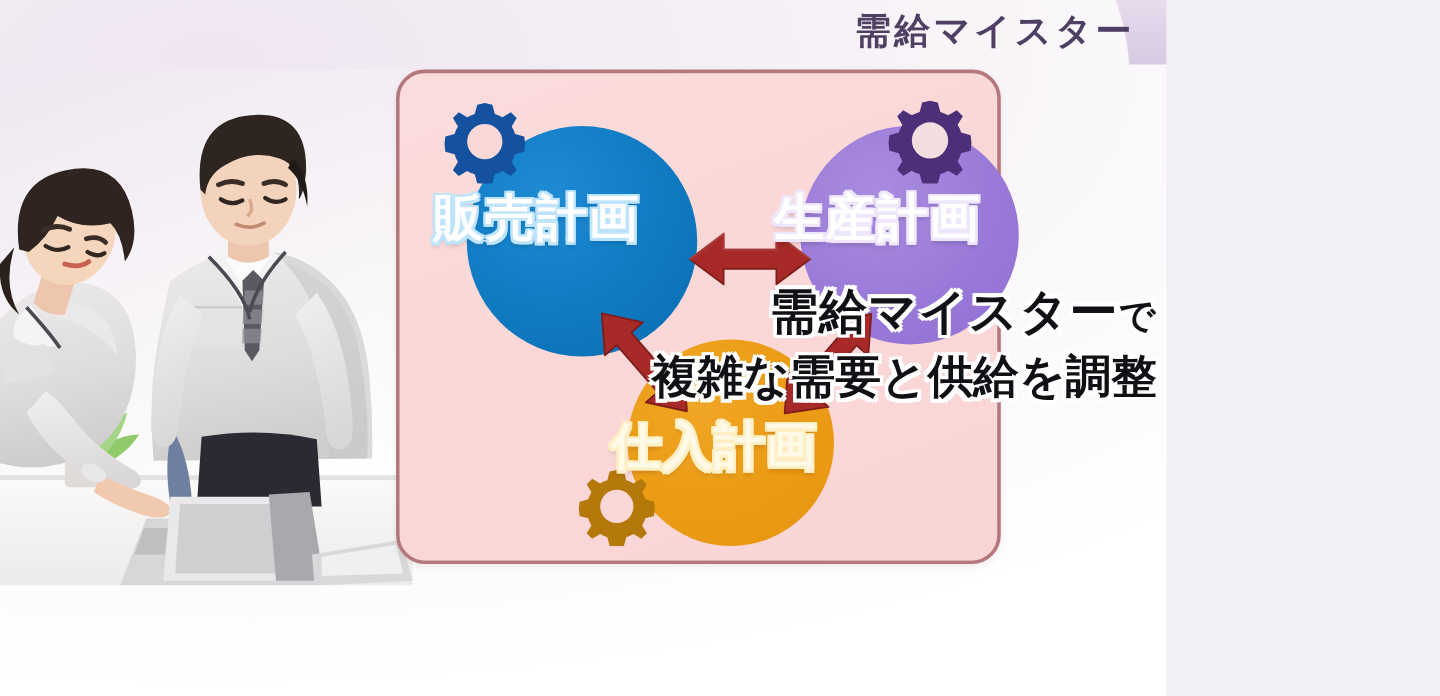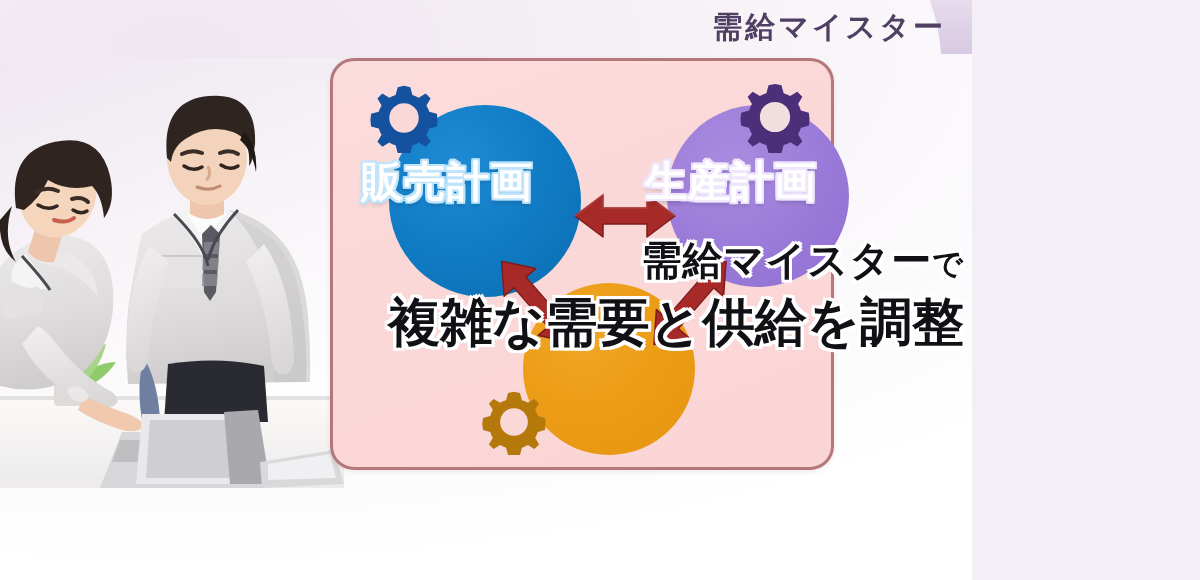--- a/index.html
+++ b/index.html
@@ -91,21 +91,21 @@
 
   
   .rt{
     position:absolute;right:8px;white-space:nowrap;
     font-weight:700;color:#111014;line-height:1;
   }
   .rt-1{top:240px;font-size:40px;letter-spacing:1px;
     text-shadow:-3px 0 #fff,3px 0 #fff,0 -3px #fff,0 3px #fff,
                 -3px -3px #fff,3px -3px #fff,-3px 3px #fff,3px 3px #fff;}
   .rt-1 .tail{font-size:30px;}
-  .rt-2{top:296px;font-size:52px;letter-spacing:0px;
+  .rt-2{top:296px;font-size:38px;letter-spacing:0px;
     text-shadow:-3px 0 #fff,3px 0 #fff,0 -3px #fff,0 3px #fff,
                 -3px -3px #fff,3px -3px #fff,-3px 3px #fff,3px 3px #fff;}
 
   
   .cap{
     position:absolute;left:0;right:0;top:496px;text-align:center;
     font-size:40px;font-weight:700;letter-spacing:1px;color:#0c0b10;
     white-space:nowrap;
     text-shadow:0 2px 0 rgba(255,255,255,.65);
   }
@@ -290,20 +290,21 @@
       <svg viewBox="0 0 100 100" width="66" height="66" aria-hidden="true">
         <g fill="#b5780a">
           <path d="M50 4 l9 2 l3 11 a34 34 0 0 1 9 4 l10 -6 l7 7 l-6 10 a34 34 0 0 1 4 9 l11 3 l1 9 l-1 9 l-11 3 a34 34 0 0 1 -4 9 l6 10 l-7 7 l-10 -6 a34 34 0 0 1 -9 4 l-3 11 l-9 1 l-9 -1 l-3 -11 a34 34 0 0 1 -9 -4 l-10 6 l-7 -7 l6 -10 a34 34 0 0 1 -4 -9 l-11 -3 l-1 -9 l1 -9 l11 -3 a34 34 0 0 1 4 -9 l-6 -10 l7 -7 l10 6 a34 34 0 0 1 9 -4 l3 -11 z"></path>
         </g>
         <circle cx="50" cy="50" r="21" fill="#fbd8d8"></circle>
       </svg>
     </div>
 
     <div class="clabel blue">販売計画</div>
     <div class="clabel purple">生産計画</div>
+    <div class="clabel orange">仕入計画</div>
   </div>
 
   <div class="rt rt-1">
     <span>需給マイスター</span><span class="tail">で</span>
   </div>
   <div class="rt rt-2">複雑な需要と供給を調整</div>
 
 
 </div>
 

